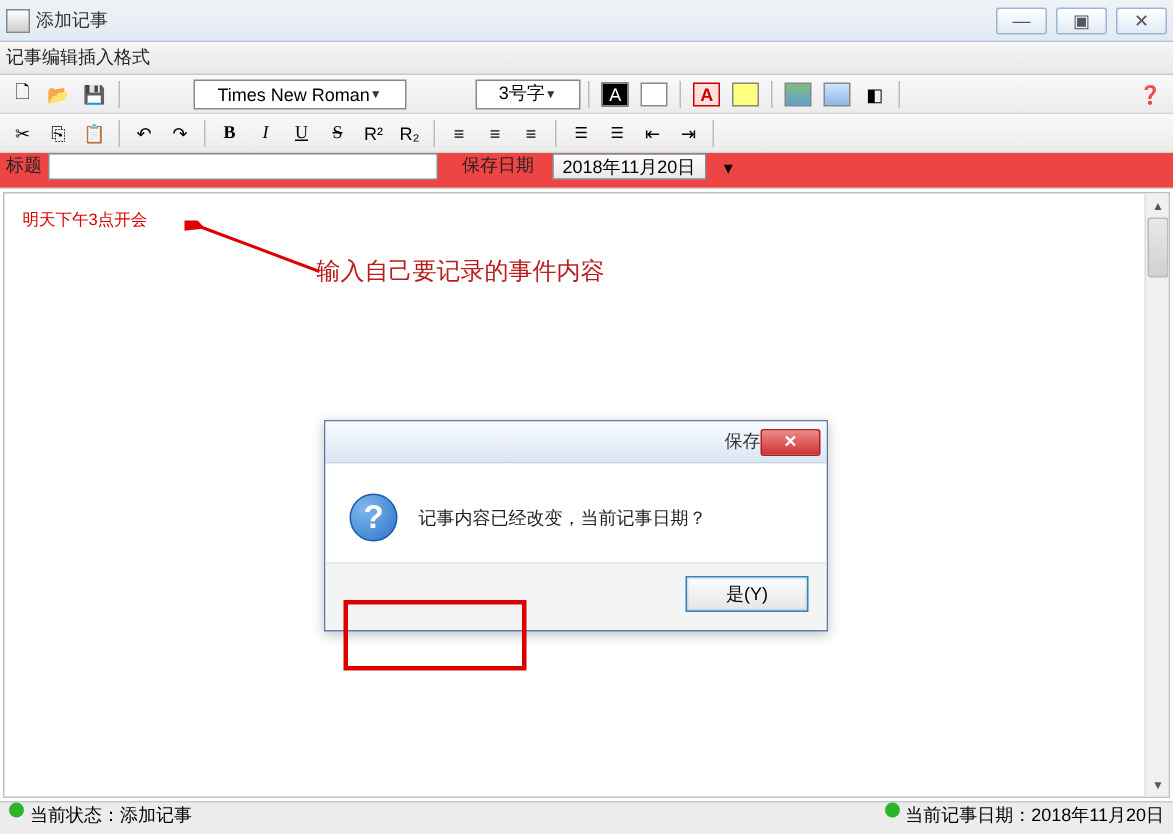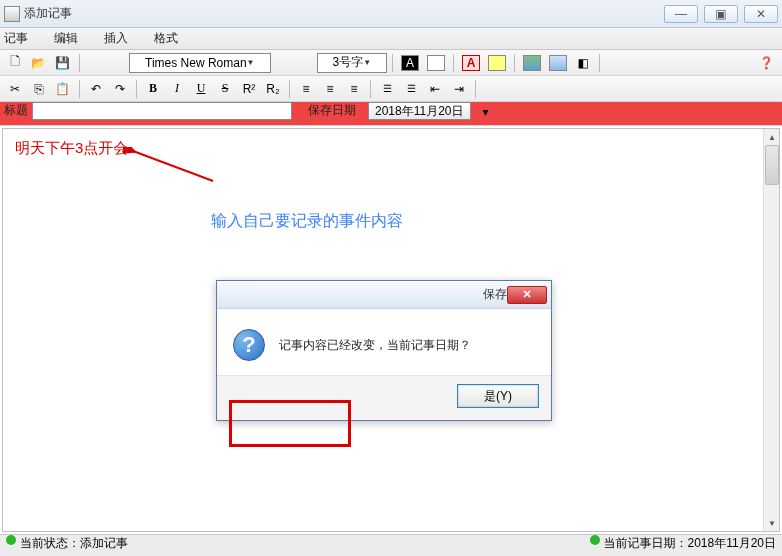--- a/index.html
+++ b/index.html
@@ -39,21 +39,21 @@
     font-size:12px; color:#556;
   }
   .winbtn.close { color:#555; }
   
   .menubar {
     height: 22px;
     background: linear-gradient(#f6f6f6,#e8e8e8);
     border-bottom: 1px solid #c8c8c8;
     display:flex; align-items:center;
     padding: 0 4px;
-    gap: 26px;
+    gap: 0;
   }
   .menubar span { color:#222; cursor:default; }
   
   .toolbar {
     height: 26px;
     background: linear-gradient(#f9f9f9,#ececec);
     border-bottom: 1px solid #d5d5d5;
     display:flex; align-items:center;
     padding: 0 4px;
     gap: 2px;
@@ -118,31 +118,31 @@
     position: relative;
     height: 404px;
     border: 1px solid #c0c0c0;
     margin: 2px 2px 0 2px;
     background:#fff;
     overflow:hidden;
   }
   .editor-text {
     padding: 10px 12px;
     color:#d00;
-    font-size:15px;
+    font-size:11px;
   }
   .scrollbar {
     position:absolute; right:0; top:0; bottom:0; width:16px;
     background:#f0f0f0; border-left:1px solid #ddd;
   }
   .scroll-thumb { width:14px; height:40px; margin:1px; background:linear-gradient(#e8e8e8,#d0d0d0); border:1px solid #bbb; border-radius:2px; }
   .scroll-arrow { width:14px; height:14px; margin:1px; display:flex; align-items:center; justify-content:center; font-size:8px; color:#555; }
 
   
-  .anno-text { position:absolute; color:#3b82f6; font-size:16px;margin-top:40px; }
+  .anno-text { position:absolute; color:#b91c1c; font-size:16px; }
 
   
   .dialog-wrap { position:absolute; left:216px; top:280px; width:336px; }
   .dialog {
     border: 1px solid #5a7aa8;
     background:#f4f4f4;
     box-shadow: 0 2px 8px rgba(0,0,0,0.25);
     text-align: right;
   }
   .dialog-title {

